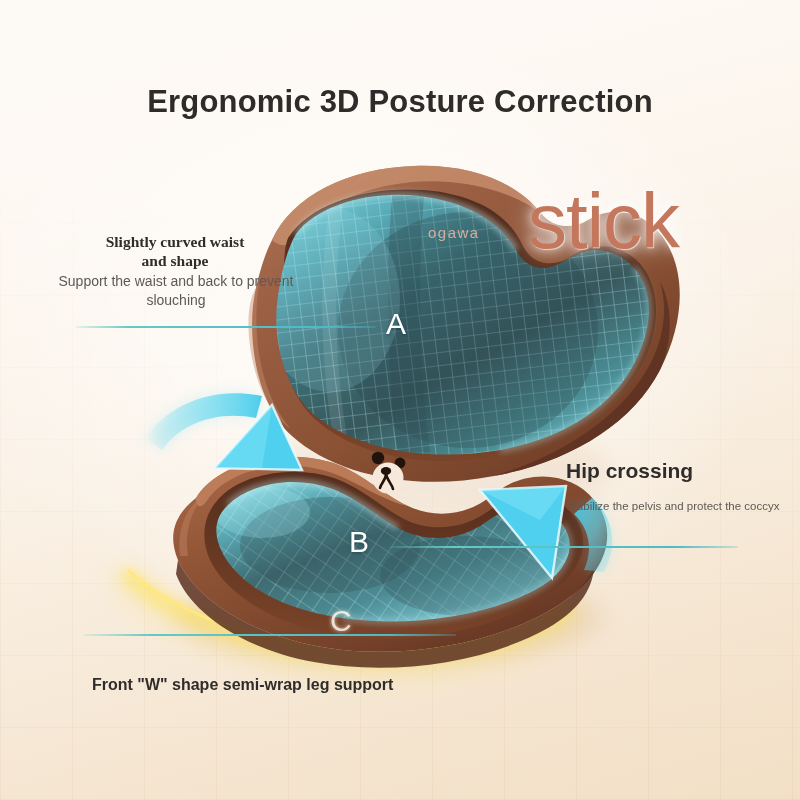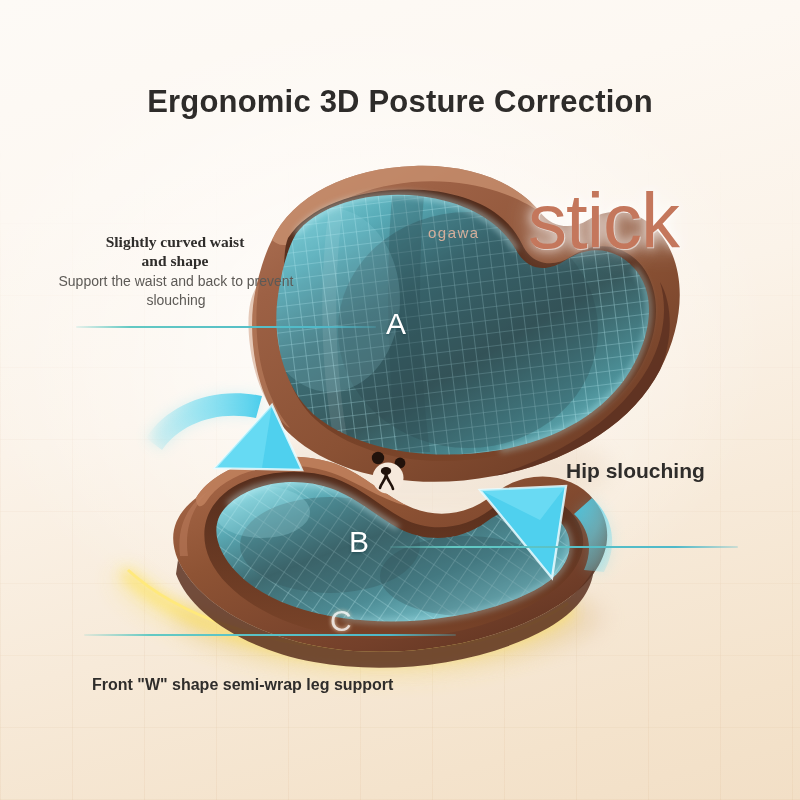--- a/index.html
+++ b/index.html
@@ -409,21 +409,22 @@
   <div id="title">Ergonomic 3D Posture Correction</div>
 
   <div id="stick">stick</div>
 
   <div id="ann-waist-title" class="ann-title">
     <span>Slightly curved waist</span><br>
     <span>and shape</span>
   </div>
   <div id="ann-waist-sub" class="ann-sub">Support the waist and back to prevent slouching</div>
 
-  <div id="ann-hip-title" class="ann-title">Hip slouching</div>
+  <div id="ann-hip-title" class="ann-title">Hip crossing</div>
+  <div id="ann-hip-sub" class="ann-sub">Stabilize the pelvis and protect the coccyx</div>
 
   <div id="ann-legs-title" class="ann-title">Front "W" shape semi-wrap leg support</div>
 
   <div id="leader-a" class="leader"></div>
   <div id="leader-b" class="leader"></div>
   <div id="leader-c" class="leader"></div>
 
   <div id="label-a" class="label">A</div>
   <div id="label-b" class="label">B</div>
   <div id="label-c" class="label">C</div>

